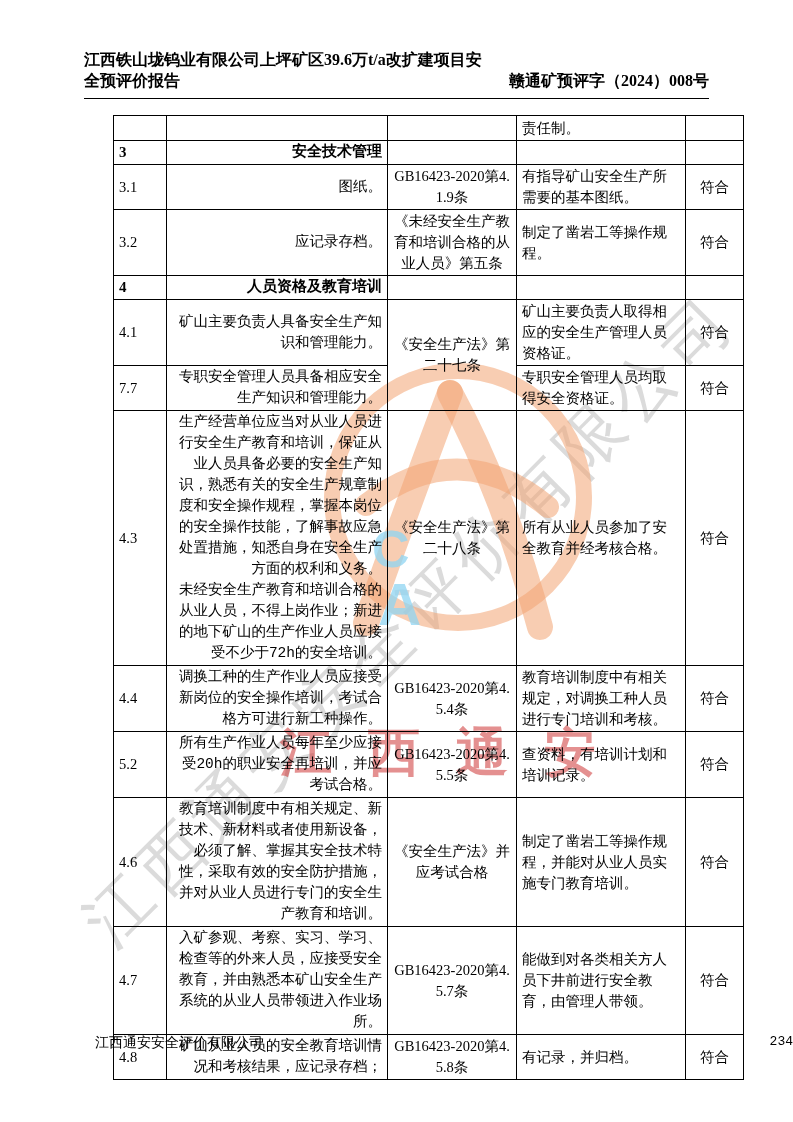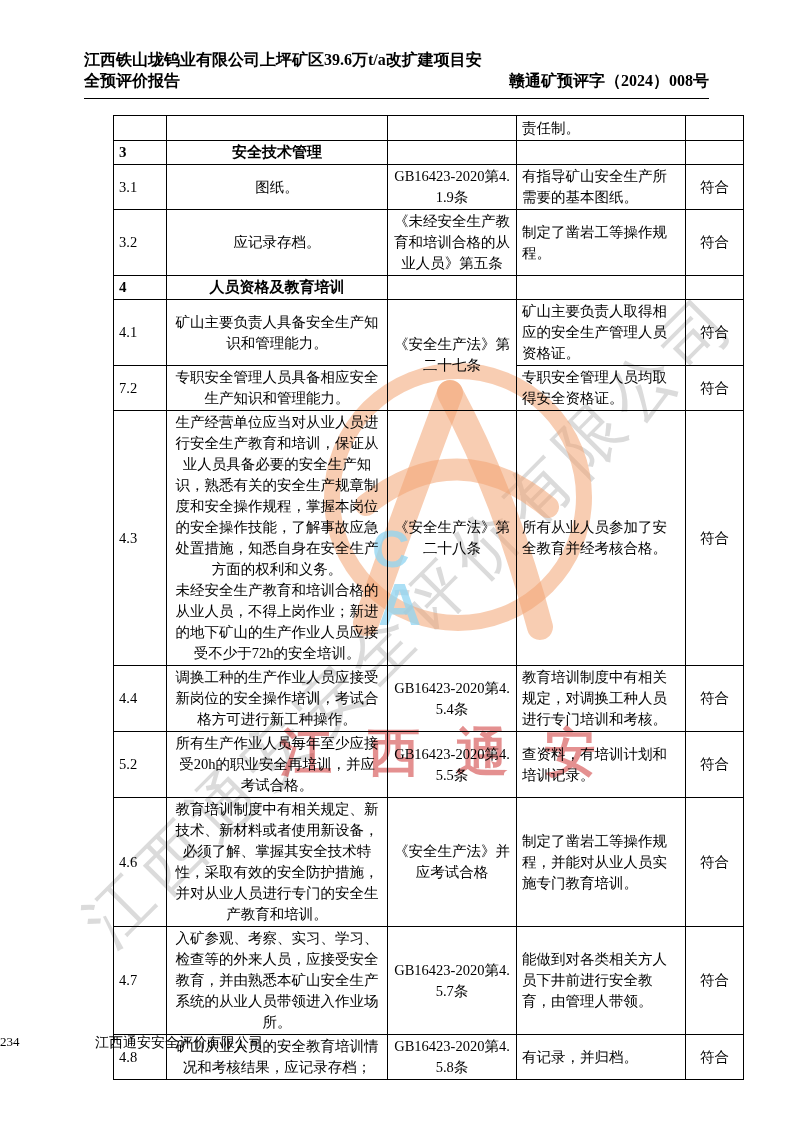--- a/index.html
+++ b/index.html
@@ -51,30 +51,30 @@
     font-size:14.5px;line-height:21px;
   }
   .report-table td{
     border:1px solid #000;
     padding:1px 5px;
     vertical-align:middle;
     word-break:break-all;
     background:transparent;
   }
   .c-no{width:42px;text-align:left;padding-left:8px;}
-  .c-content{width:210px;text-align:center;white-space:pre-line;}
+  .c-content{width:210px;text-align:right;white-space:pre-line;font-family:Liberation Mono, monospace;}
   .c-basis{width:118px;text-align:center;}
   .c-result{width:158px;text-align:left;}
   .c-concl{width:47px;text-align:center;}
   tr.section-row td{font-weight:bold;font-size:15px;}
   tr.carryover-row td{height:22px;margin-top:26px;}
   
   .footer{position:absolute;z-index:1;left:0;top:1034px;width:100%;font-size:14px;}
   .footer .company{position:absolute;left:95px;top:0;}
-  .footer .page-num{position:absolute;left:0;width:100%;text-align:left;top:0;font-size:13px;}
+  .footer .page-num{position:absolute;left:0;width:100%;text-align:right;top:0;font-size:13px;font-family:Liberation Mono, monospace;}
 </style>
 </head>
 <body>
 
 <div class="page">
 
   <div class="wm">
     <div class="wm-diagonal">江西通安安全评价有限公司</div>
     <svg class="wm-logo" width="330" height="330" viewBox="0 0 330 330">
       <g stroke="rgba(243,164,115,0.55)" fill="none" stroke-linecap="round">
@@ -132,21 +132,21 @@
         <td class="c-concl"></td>
       </tr>
       <tr>
         <td class="c-no">4.1</td>
         <td class="c-content">矿山主要负责人具备安全生产知识和管理能力。</td>
         <td class="c-basis" rowspan="2">《安全生产法》第二十七条</td>
         <td class="c-result">矿山主要负责人取得相应的安全生产管理人员资格证。</td>
         <td class="c-concl">符合</td>
       </tr>
       <tr>
-        <td class="c-no">7.2</td>
+        <td class="c-no">7.7</td>
         <td class="c-content">专职安全管理人员具备相应安全生产知识和管理能力。</td>
         <td class="c-result">专职安全管理人员均取得安全资格证。</td>
         <td class="c-concl">符合</td>
       </tr>
       <tr>
         <td class="c-no">4.3</td>
         <td class="c-content">生产经营单位应当对从业人员进行安全生产教育和培训，保证从业人员具备必要的安全生产知识，熟悉有关的安全生产规章制度和安全操作规程，掌握本岗位的安全操作技能，了解事故应急处置措施，知悉自身在安全生产方面的权利和义务。
 未经安全生产教育和培训合格的从业人员，不得上岗作业；新进的地下矿山的生产作业人员应接受不少于72h的安全培训。</td>
         <td class="c-basis">《安全生产法》第二十八条</td>
         <td class="c-result">所有从业人员参加了安全教育并经考核合格。</td>

